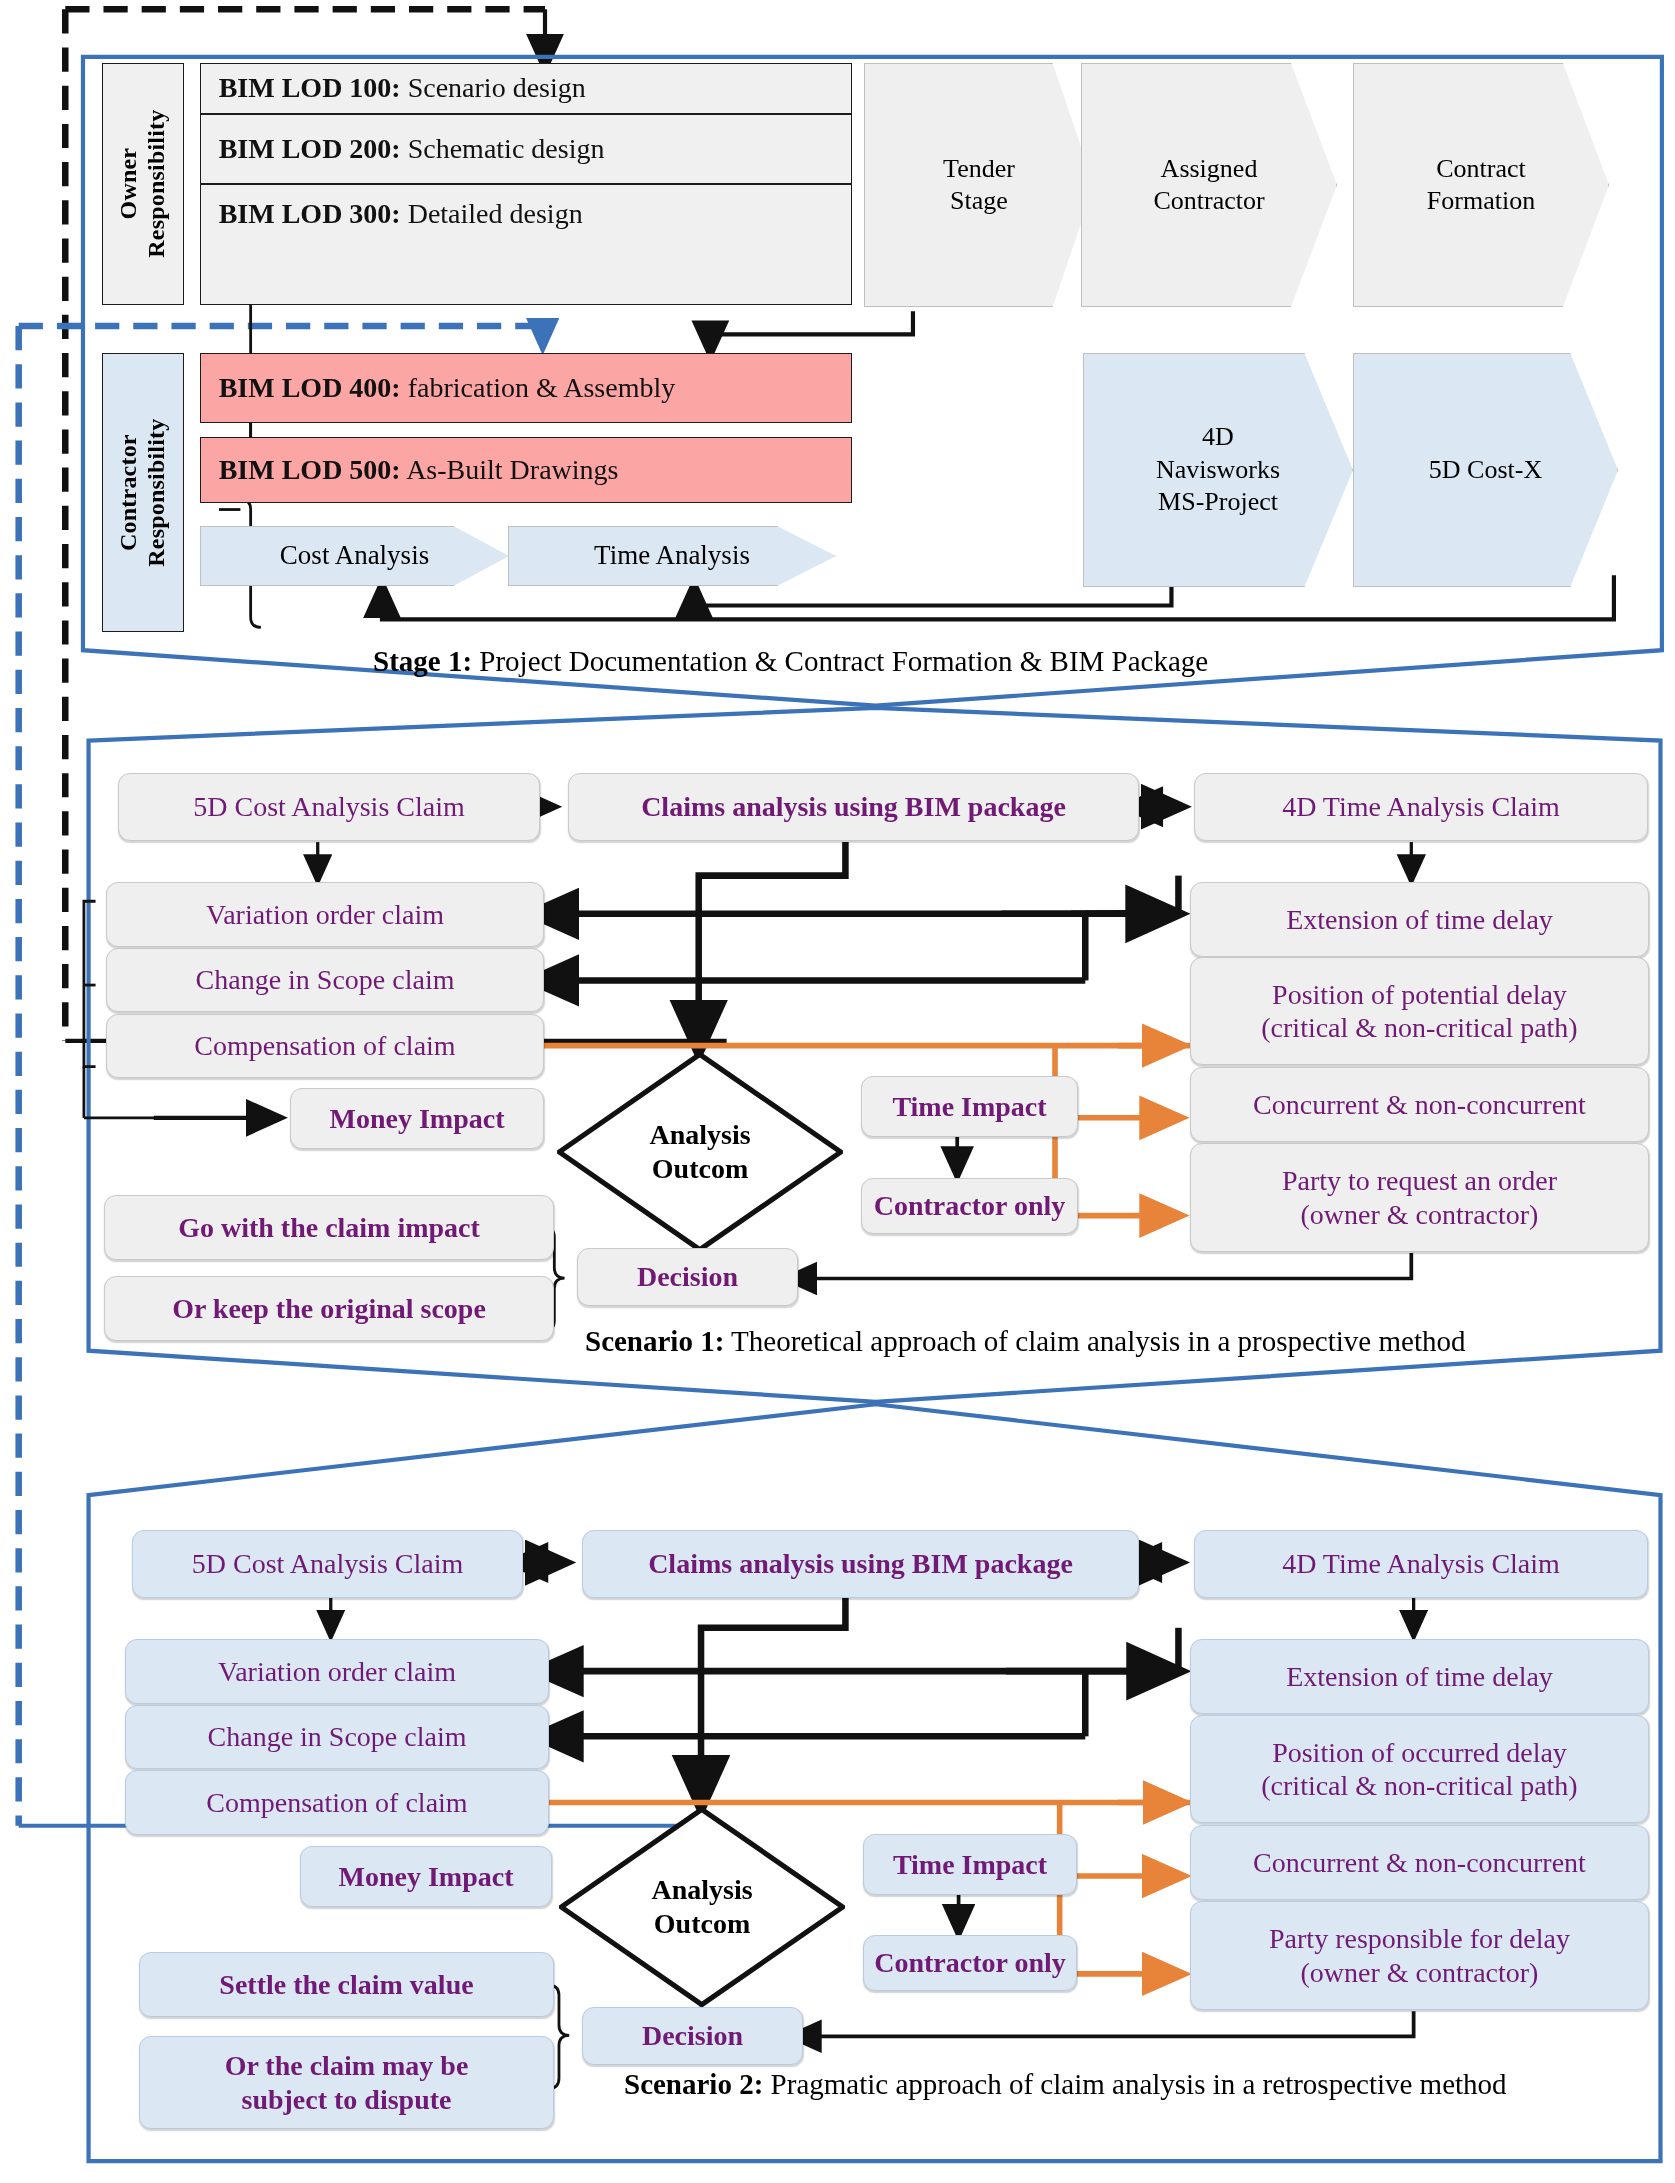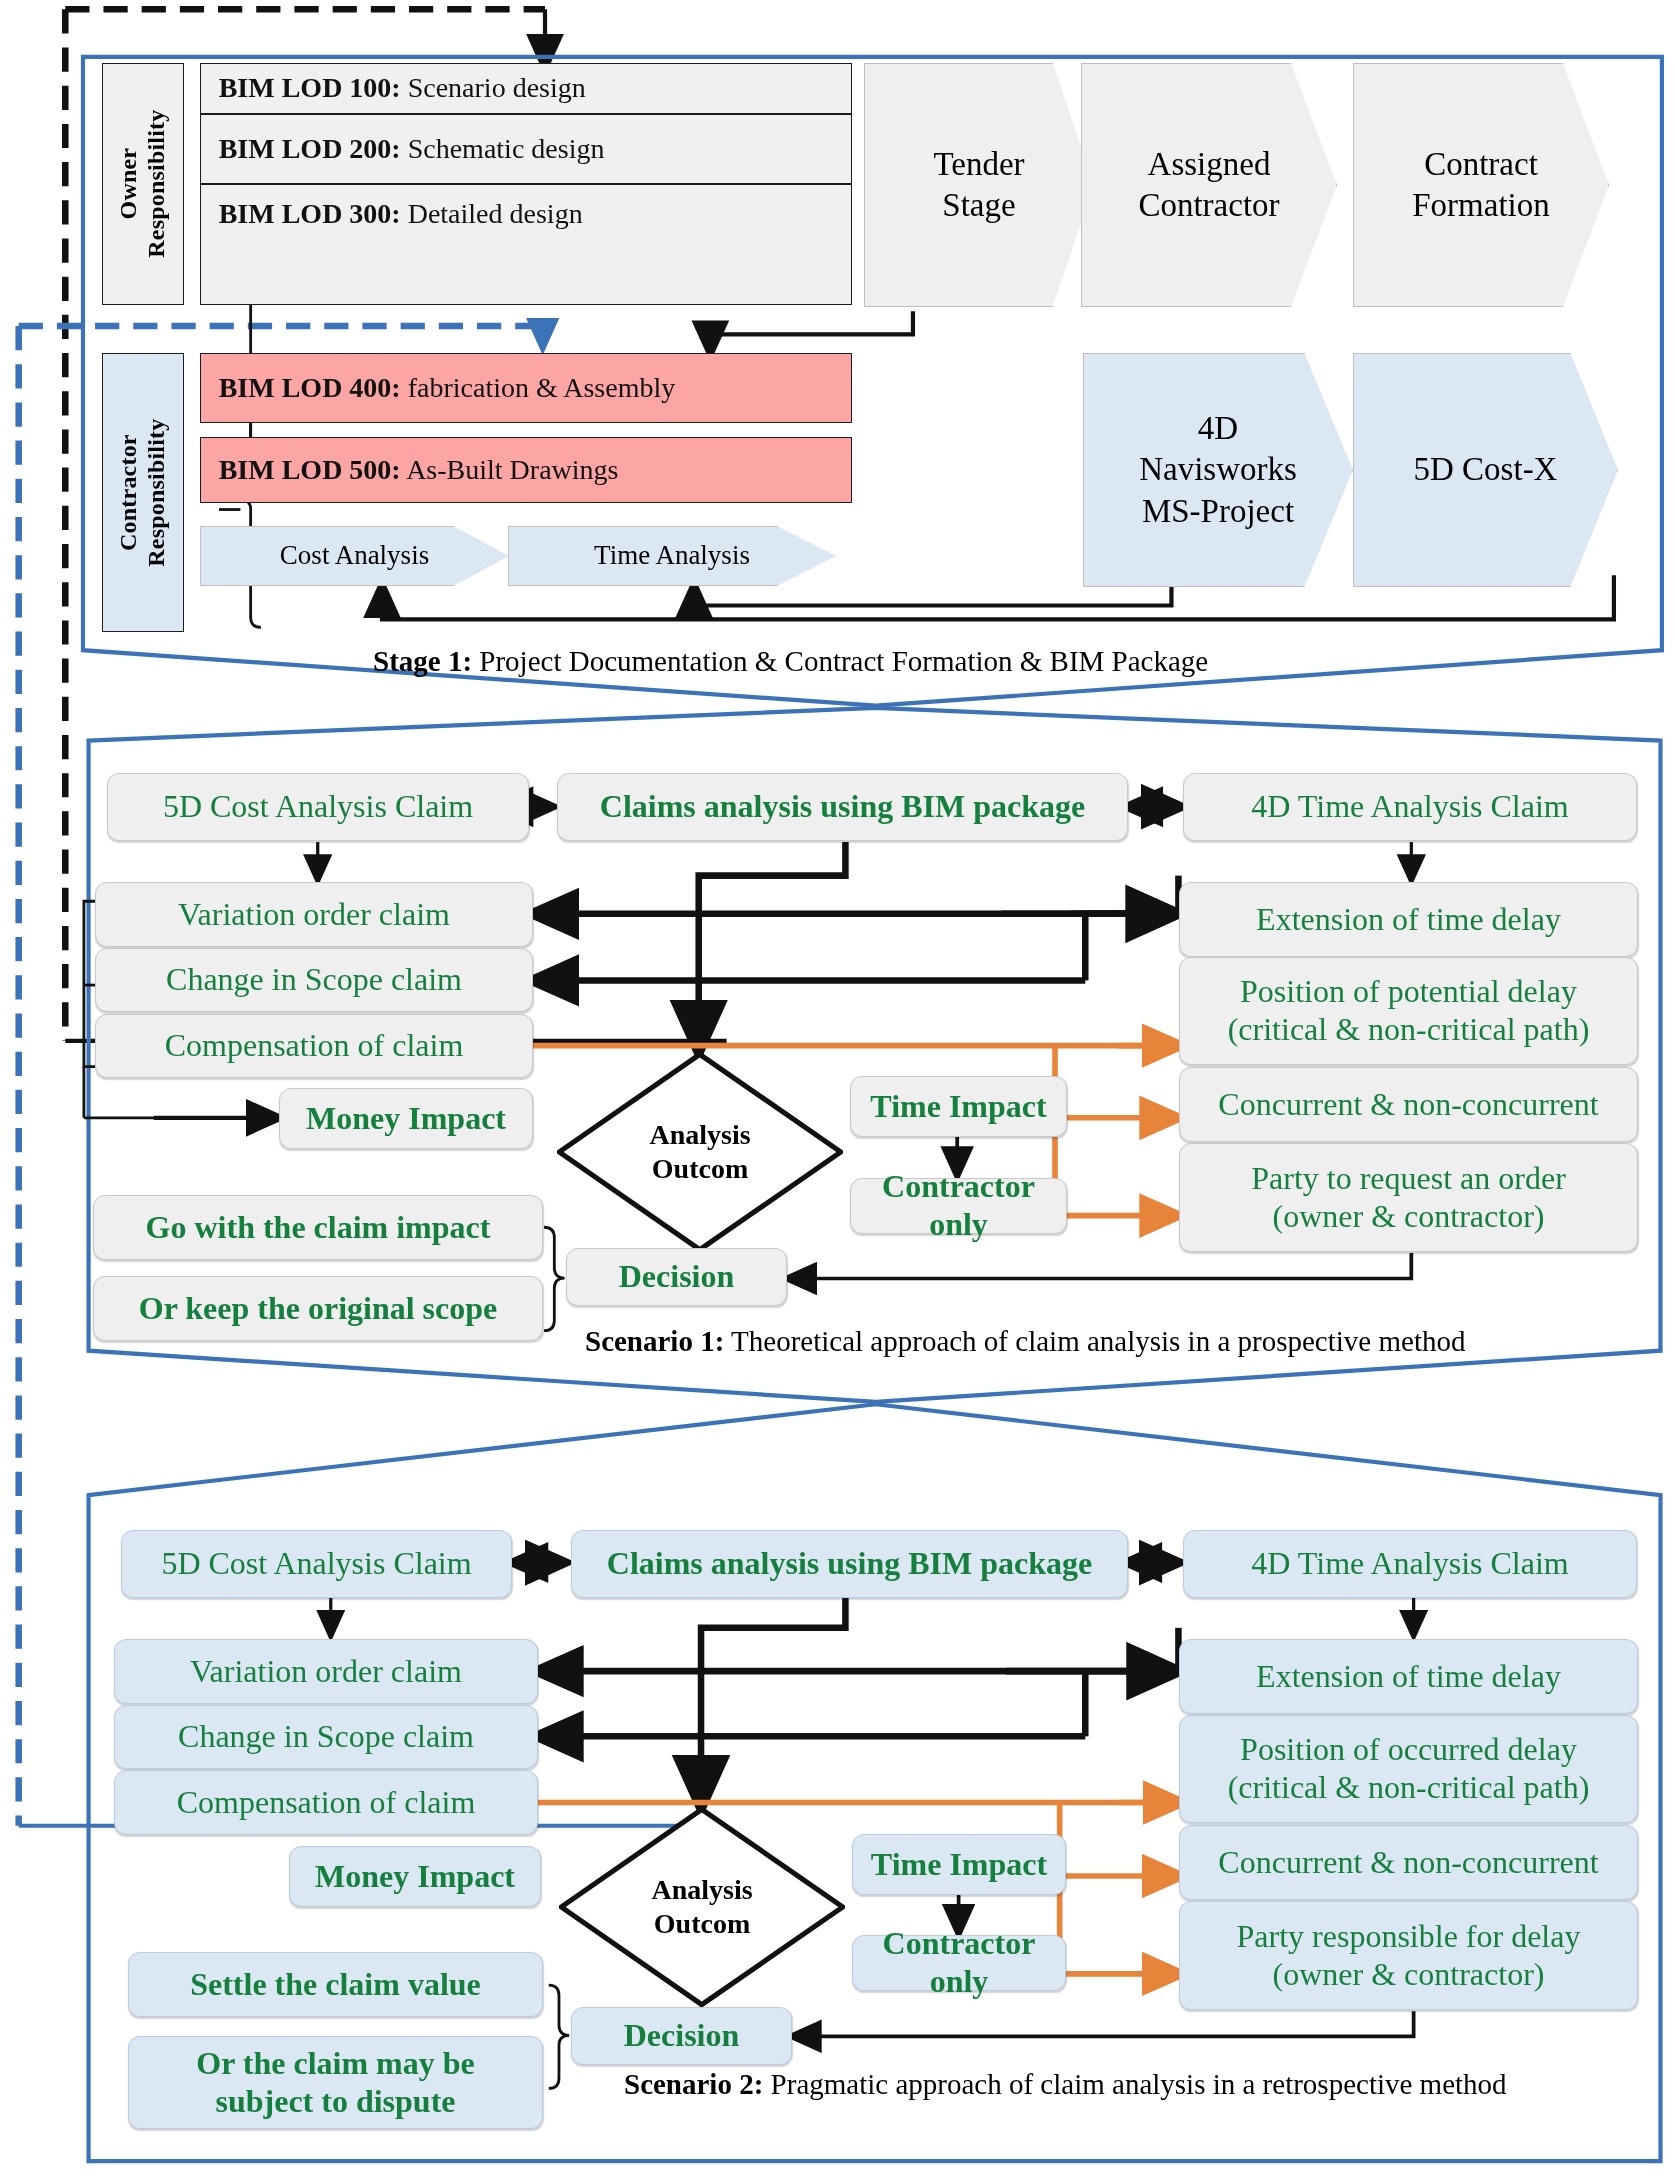--- a/index.html
+++ b/index.html
@@ -16,29 +16,29 @@
 
   
   .vlabel{position:absolute;box-sizing:border-box;background:#f0f0f0;border:1.4px solid #1c1c1c;
           display:flex;align-items:center;justify-content:center;}
   .vlabel.blue{background:#dbe7f3;}
   .vlabel span{display:block;transform:rotate(-90deg);white-space:nowrap;font-weight:bold;
                font-size:24px;letter-spacing:0.2px;text-align:center;line-height:1.15;}
 
   
   .chev{position:absolute;background:#efefef;border:0.9px solid #bfbfbf;display:flex;
-        align-items:center;justify-content:center;text-align:center;font-size:33px;line-height:1.25;
+        align-items:center;justify-content:center;text-align:center;font-size:26px;line-height:1.25;
         clip-path:polygon(0 0, 82% 0, 100% 50%, 82% 100%, 0 100%);}
   .chev.b{background:#dbe7f3;}
   .chev.small{font-size:27px;}
 
   
   .rbox{position:absolute;box-sizing:border-box;background:#efefef;border:0.9px solid #c9c9c9;
         border-radius:12px;display:flex;align-items:center;justify-content:center;text-align:center;
-        font-size:32px;line-height:1.18;color:#15803d;box-shadow:0.9px 1.4px 1.4px rgba(0,0,0,.18);}
+        font-size:28px;line-height:1.18;color:#701a75;box-shadow:0.9px 1.4px 1.4px rgba(0,0,0,.18);margin-left:11px;}
   .rbox.blue{background:#dbe7f3;border-color:#b9cde2;}
   .rbox.bold{font-weight:bold;}
 
   
   .diamond{position:absolute;}
   .diamond .lbl{position:absolute;left:0;top:0;width:100%;height:100%;display:flex;
         align-items:center;justify-content:center;text-align:center;font-weight:bold;font-size:28px;line-height:1.2;}
 
   
   .cap{position:absolute;font-size:29px;white-space:nowrap;}

